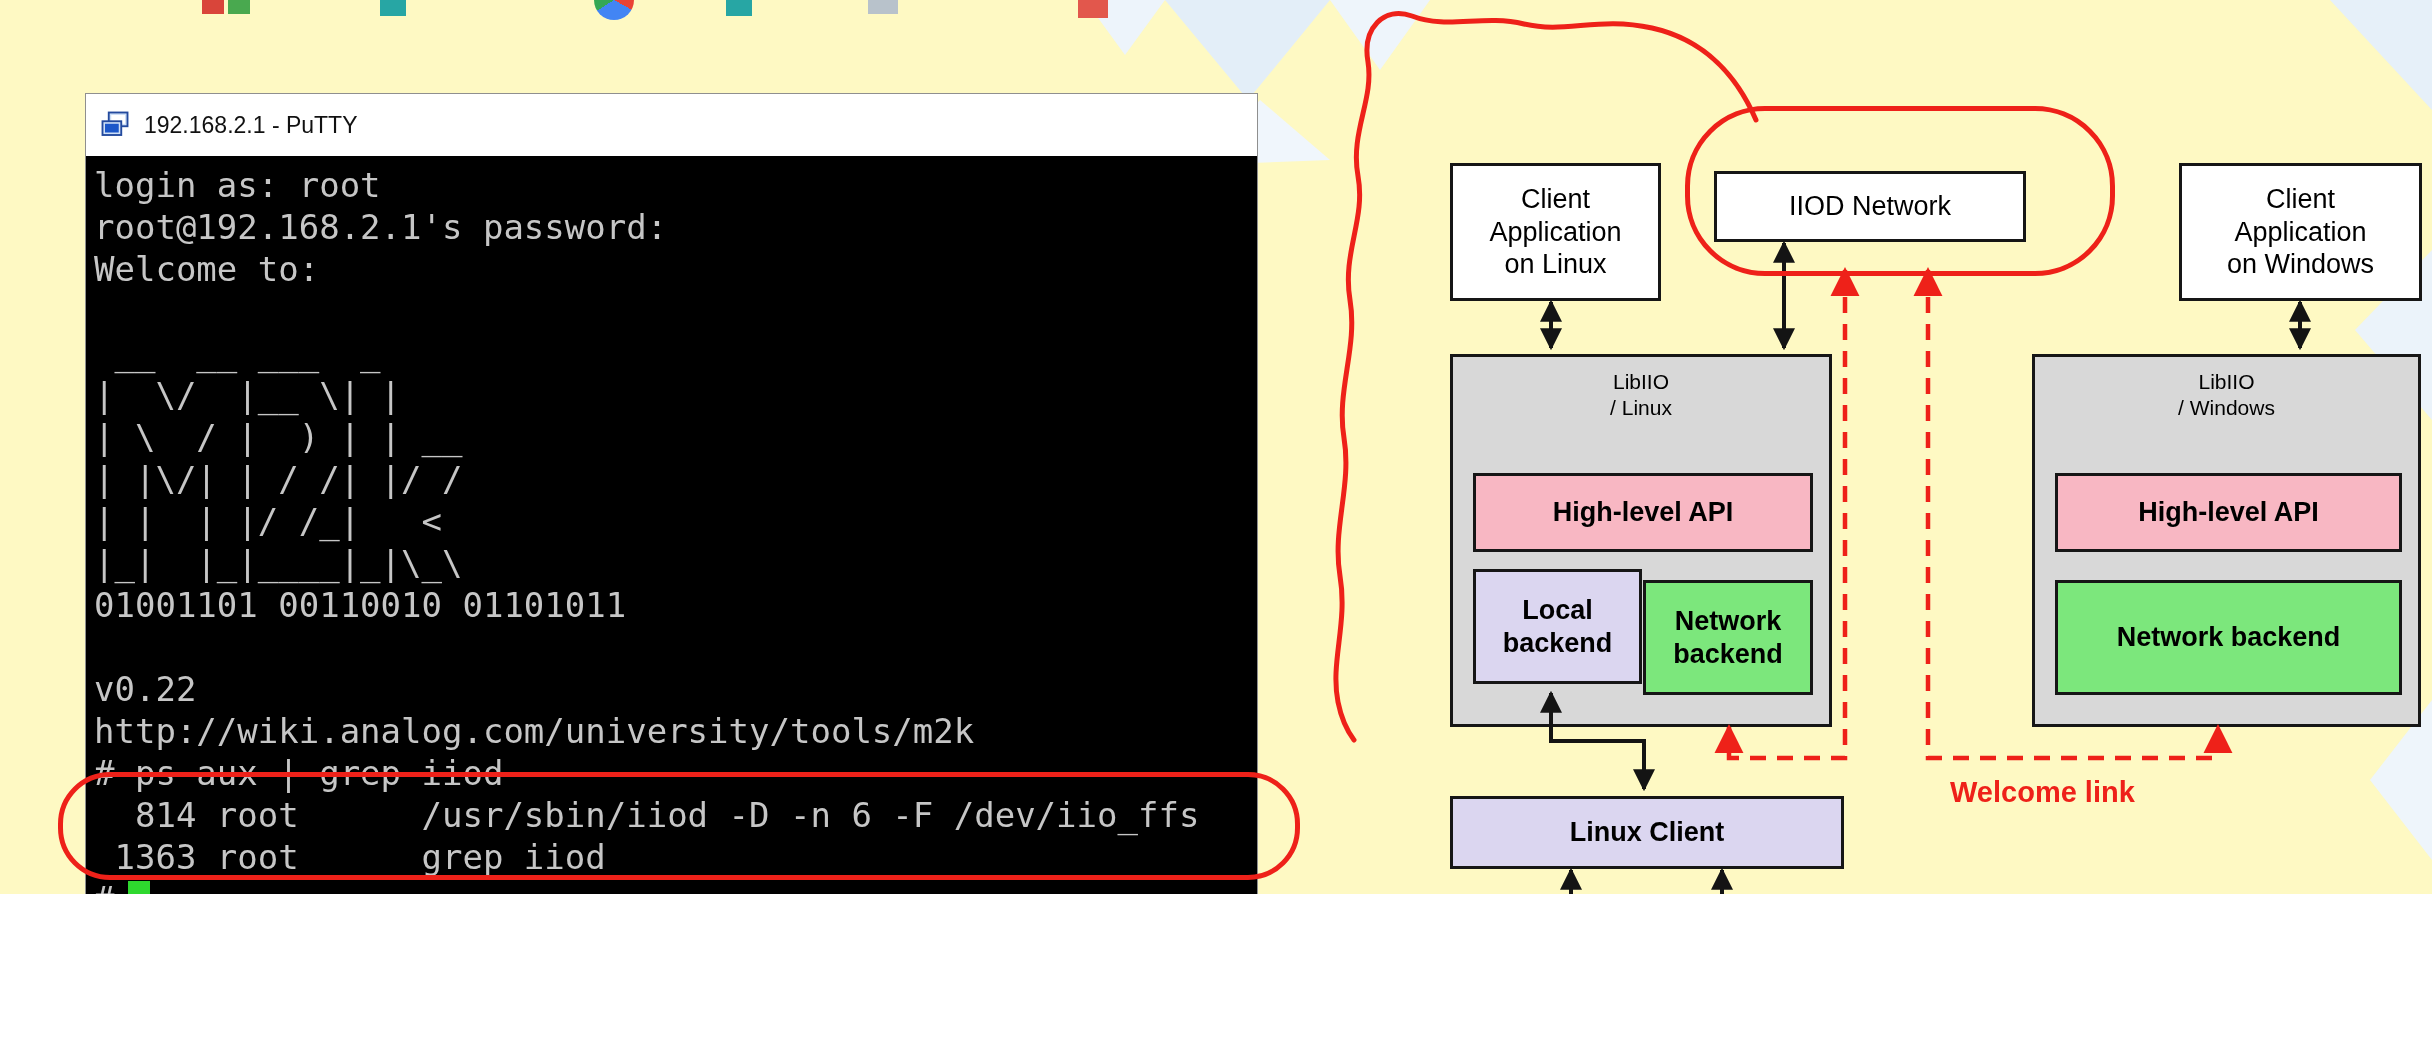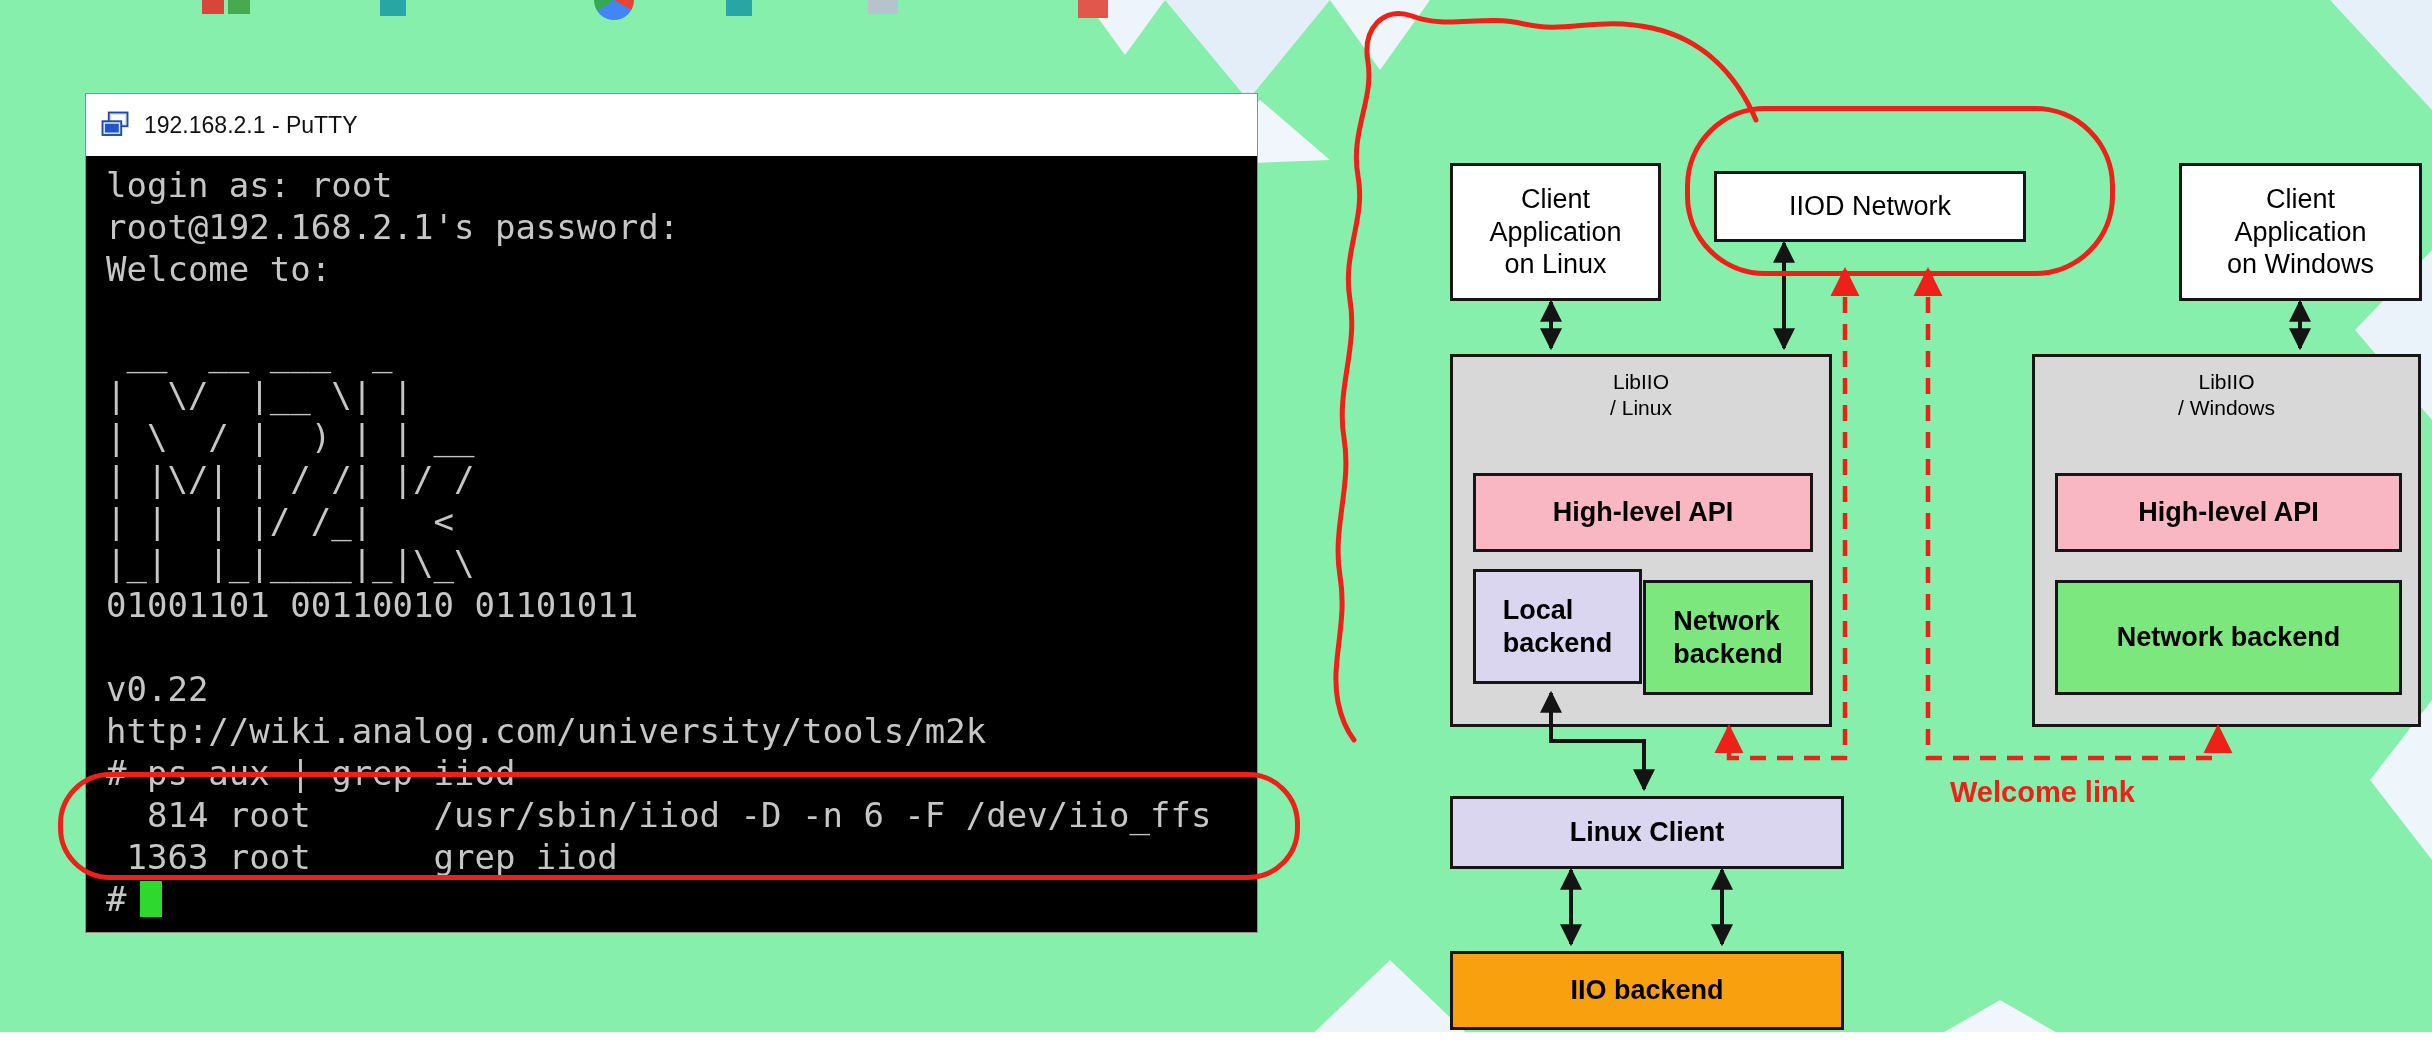--- a/index.html
+++ b/index.html
@@ -1,37 +1,37 @@
 <!DOCTYPE html>
 <html style="--red: #ee2119; --pink: #f8b7c3; --green: #7ce77c; --lavender: #dbd6f0; --orange: #f9a00e; --graybox: #d8d8d8; --termbg: #000000; --termfg: #c6c6c6; --cursor: #2ed82e;"><head>
 <meta charset="utf-8">
 <style>
   html,body{margin:0;padding:0}
   body{font-family:"Liberation Sans",sans-serif;background:#ffffff}
-  .canvas{position:relative;width:2432px;height:1032px;overflow:hidden;background:#86efac}
+  .canvas{position:relative;width:2432px;height:894px;overflow:hidden;background:#fef9c3}
 
   svg.bg{position:absolute;left:0;top:0;z-index:0}
   .crumb{position:absolute;top:0;z-index:1;display:flex;gap:4px}
   .sq{display:inline-block}
 
   
   .window{position:absolute;left:85px;top:93px;width:1171px;height:838px;z-index:2;border:1px solid #8f8f8f;background:#000}
   .titlebar{height:62px;background:#ffffff;display:flex;align-items:center;gap:14px;padding:0 14px;border-bottom:1px solid #d6d6d6}
   .title{font-size:23px;color:#111}
-  .terminal{position:absolute;left:0;top:62px;right:0;bottom:0;background:var(--termbg,#000);padding:8px 0 0 20px;overflow:hidden}
+  .terminal{position:absolute;left:0;top:62px;right:0;bottom:0;background:var(--termbg,#000);padding:8px 0 0 8px;overflow:hidden}
   .terminal pre{margin:0;font-family:"DejaVu Sans Mono",monospace;font-size:34px;line-height:42px;color:var(--termfg,#c6c6c6)}
   .promptline{font-family:"DejaVu Sans Mono",monospace;font-size:34px;line-height:42px;color:var(--termfg,#c6c6c6);display:flex;align-items:center}
   .cursor{display:inline-block;width:22px;height:36px;background:var(--cursor,#2ed82e);margin-left:14px}
 
   
   .dbox{position:absolute;display:flex;align-items:center;justify-content:center;text-align:center;border:3px solid #161616;background:#ffffff;font-size:27px;line-height:1.22;color:#000;z-index:2}
   .dbox span,.inner span{white-space:pre-line}
   .group{position:absolute;border:3px solid #161616;background:var(--graybox,#d8d8d8);z-index:2}
   .glabel{position:absolute;top:12px;left:0;right:0;text-align:center;font-size:21px;line-height:1.25;white-space:pre-line;color:#000}
-  .inner{position:absolute;border:3px solid #161616;display:flex;align-items:center;justify-content:center;text-align:left;font-size:27px;font-weight:700;line-height:1.2;color:#000}
+  .inner{position:absolute;border:3px solid #161616;display:flex;align-items:center;justify-content:center;text-align:center;font-size:27px;font-weight:700;line-height:1.2;color:#000}
   .pink{background:var(--pink,#f8b7c3)}
   .green{background:var(--green,#7ce77c)}
   .lav{background:var(--lavender,#dbd6f0)}
   .orange{background:var(--orange,#f9a00e)}
   .bold{font-weight:700}
   .netlabel{position:absolute;color:var(--red,#ee2119);font-weight:700;font-size:29px;z-index:3}
 
   svg.overlay{position:absolute;left:0;top:0;z-index:4;pointer-events:none}
   .anno{position:absolute;border:5px solid var(--red,#ee2119);z-index:6;pointer-events:none;background:transparent}
 </style>

